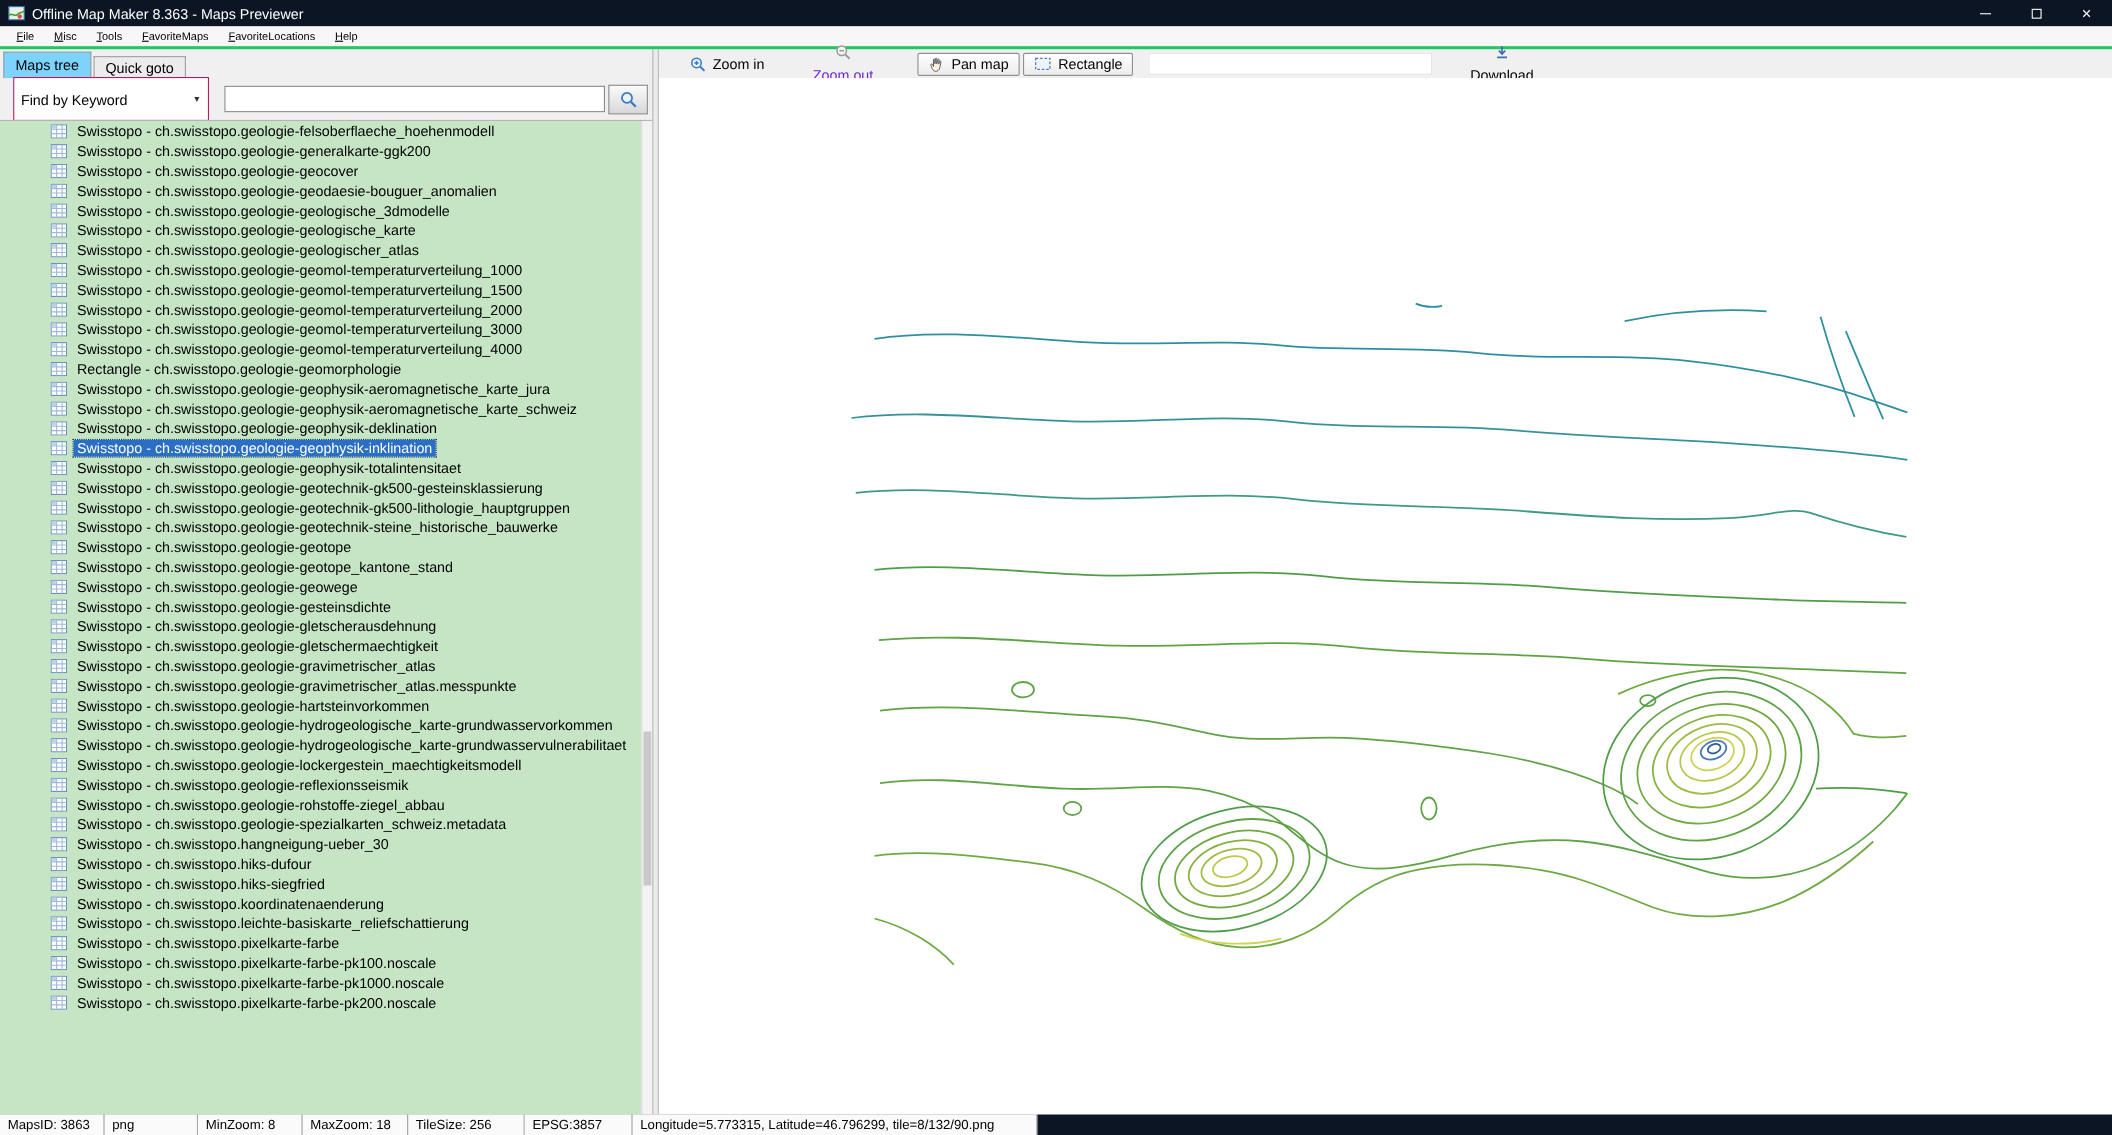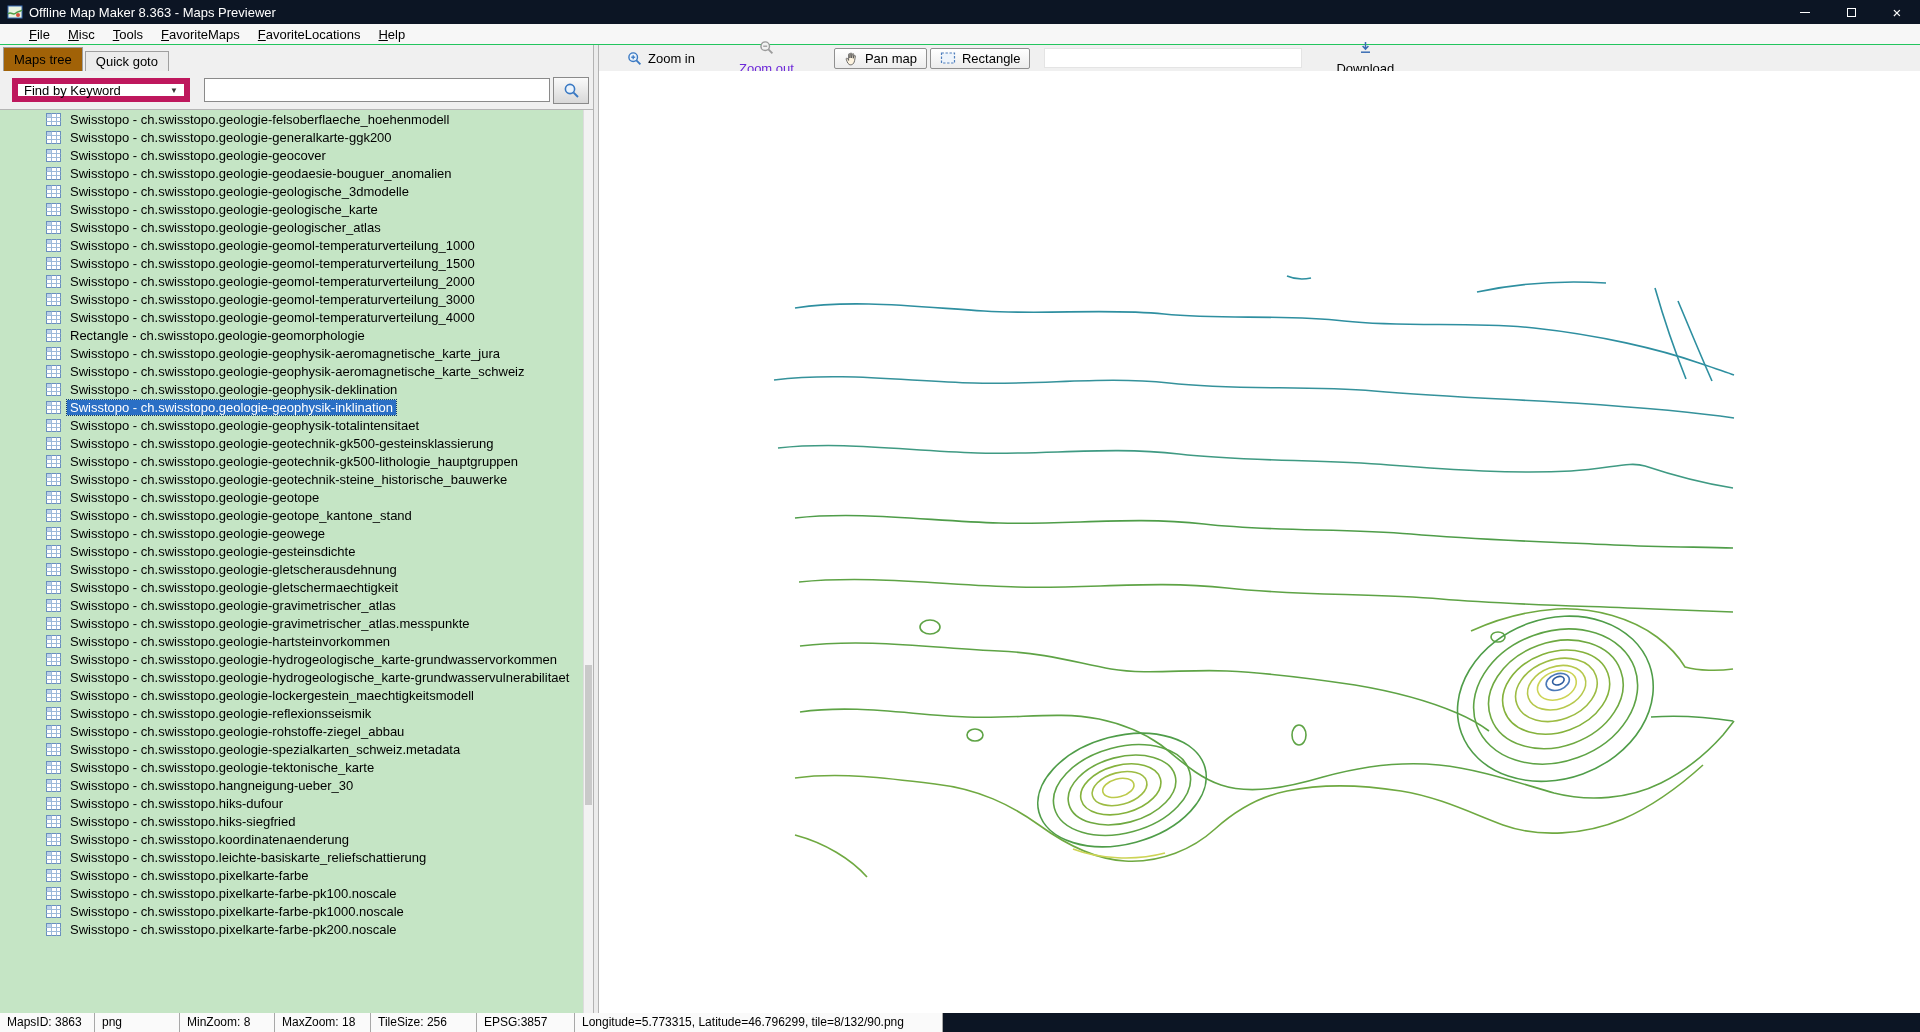--- a/index.html
+++ b/index.html
@@ -8,38 +8,38 @@
 
   
   .title-bar { height:24px; background:#0c1524; color:#fff; display:flex; align-items:center; font-size:13px; }
   .app-icon { width:16px; height:16px; margin:0 6px 0 7px; display:inline-flex; }
   .win-controls { margin-left:auto; display:flex; height:100%; }
   .win-btn { width:46px; display:flex; align-items:center; justify-content:center; color:#fff; font-size:15px; }
   .glyph-min { width:10px; height:0; border-top:1px solid #fff; display:block; }
   .glyph-max { width:9px; height:9px; border:1px solid #fff; display:block; }
 
   
-  .menu-bar { height:21px; background:#f7f7f7; display:flex; align-items:center; font-size:13px; padding-left:20px; border-bottom:1px solid #22c55e; color:#000; }
+  .menu-bar { height:21px; background:#f7f7f7; display:flex; align-items:center; font-size:10px; padding-left:6px; border-bottom:3px solid #22c55e; color:#000; }
   .menu-item { display:inline-block; padding:1px 9px; }
   .menu-item::first-letter { text-decoration:underline; }
 
   
   .content { display:flex; height:968px; }
   .left-panel { width:593px; display:flex; flex-direction:column; background:#f0f0f0; }
   .splitter { width:6px; background:#ececec; border-left:1px solid #b3b3b3; border-right:1px solid #b3b3b3; }
   .right-panel { flex:1; display:flex; flex-direction:column; min-width:0; }
 
   
   .tab-strip { height:26px; display:flex; align-items:flex-end; padding-left:3px; }
   .tab { height:20px; line-height:20px; padding:0 10px; font-size:13px; background:#ececec; border:1px solid #9f9f9f; border-bottom:none; margin-right:2px; color:#000; }
-  .tab.active { background:#a16207; height:24px; line-height:24px; }
+  .tab.active { background:#7dd3fc; height:24px; line-height:24px; }
 
   
   .search-row { height:38px; display:flex; align-items:center; padding-left:12px; }
-  .combo { width:178px; height:24px; background:#fff; border:6px solid #be185d; display:flex; align-items:center; font-size:13px; color:#000; }
+  .combo { width:178px; height:40px; background:#fff; border:1px solid #be185d; display:flex; align-items:center; font-size:13px; color:#000; }
   .combo-label { flex:1; padding-left:6px; white-space:nowrap; }
   .combo-arrow { width:20px; text-align:center; font-size:8px; color:#333; }
   .search-input { width:346px; height:24px; border:1px solid #8a8a8a; margin-left:14px; font-size:13px; padding:0 5px; background:#fff; outline:none; }
   .search-btn { width:36px; height:27px; margin-left:3px; border:1px solid #8a8a8a;
     background:linear-gradient(#fafafa,#d8d8d8); display:flex; align-items:center; justify-content:center; }
 
   
   .tree-wrap { flex:1; display:flex; border-top:1px solid #b5b5b5; overflow:hidden; }
   .tree { flex:1; background:#c5e5c5; overflow:hidden; }
   .tree-row { height:18px; display:flex; align-items:center; padding-left:46px; font-size:13px; white-space:nowrap; color:#000; }
@@ -482,30 +482,20 @@
           </div>
           <div class="tree-row">
             <span class="tree-icon">
               <svg width="15" height="13" viewBox="0 0 15 13">
                 <rect x="0.5" y="0.5" width="14" height="12" fill="#ffffff" stroke="#6a8fbe"></rect>
                 <path d="M0.5 4.5 H14.5 M0.5 8.5 H14.5 M5.5 0.5 V12.5 M10.5 0.5 V12.5" stroke="#9db9da" stroke-width="1" fill="none"></path>
                 <rect x="1" y="1" width="4" height="3" fill="#bcd2ea"></rect>
               </svg>
             </span>
             <span class="tree-label">Swisstopo - ch.swisstopo.geologie-spezialkarten_schweiz.metadata</span>
-          </div>
-          <div class="tree-row">
-            <span class="tree-icon">
-              <svg width="15" height="13" viewBox="0 0 15 13">
-                <rect x="0.5" y="0.5" width="14" height="12" fill="#ffffff" stroke="#6a8fbe"></rect>
-                <path d="M0.5 4.5 H14.5 M0.5 8.5 H14.5 M5.5 0.5 V12.5 M10.5 0.5 V12.5" stroke="#9db9da" stroke-width="1" fill="none"></path>
-                <rect x="1" y="1" width="4" height="3" fill="#bcd2ea"></rect>
-              </svg>
-            </span>
-            <span class="tree-label">Swisstopo - ch.swisstopo.geologie-tektonische_karte</span>
           </div>
           <div class="tree-row">
             <span class="tree-icon">
               <svg width="15" height="13" viewBox="0 0 15 13">
                 <rect x="0.5" y="0.5" width="14" height="12" fill="#ffffff" stroke="#6a8fbe"></rect>
                 <path d="M0.5 4.5 H14.5 M0.5 8.5 H14.5 M5.5 0.5 V12.5 M10.5 0.5 V12.5" stroke="#9db9da" stroke-width="1" fill="none"></path>
                 <rect x="1" y="1" width="4" height="3" fill="#bcd2ea"></rect>
               </svg>
             </span>
             <span class="tree-label">Swisstopo - ch.swisstopo.hangneigung-ueber_30</span>

